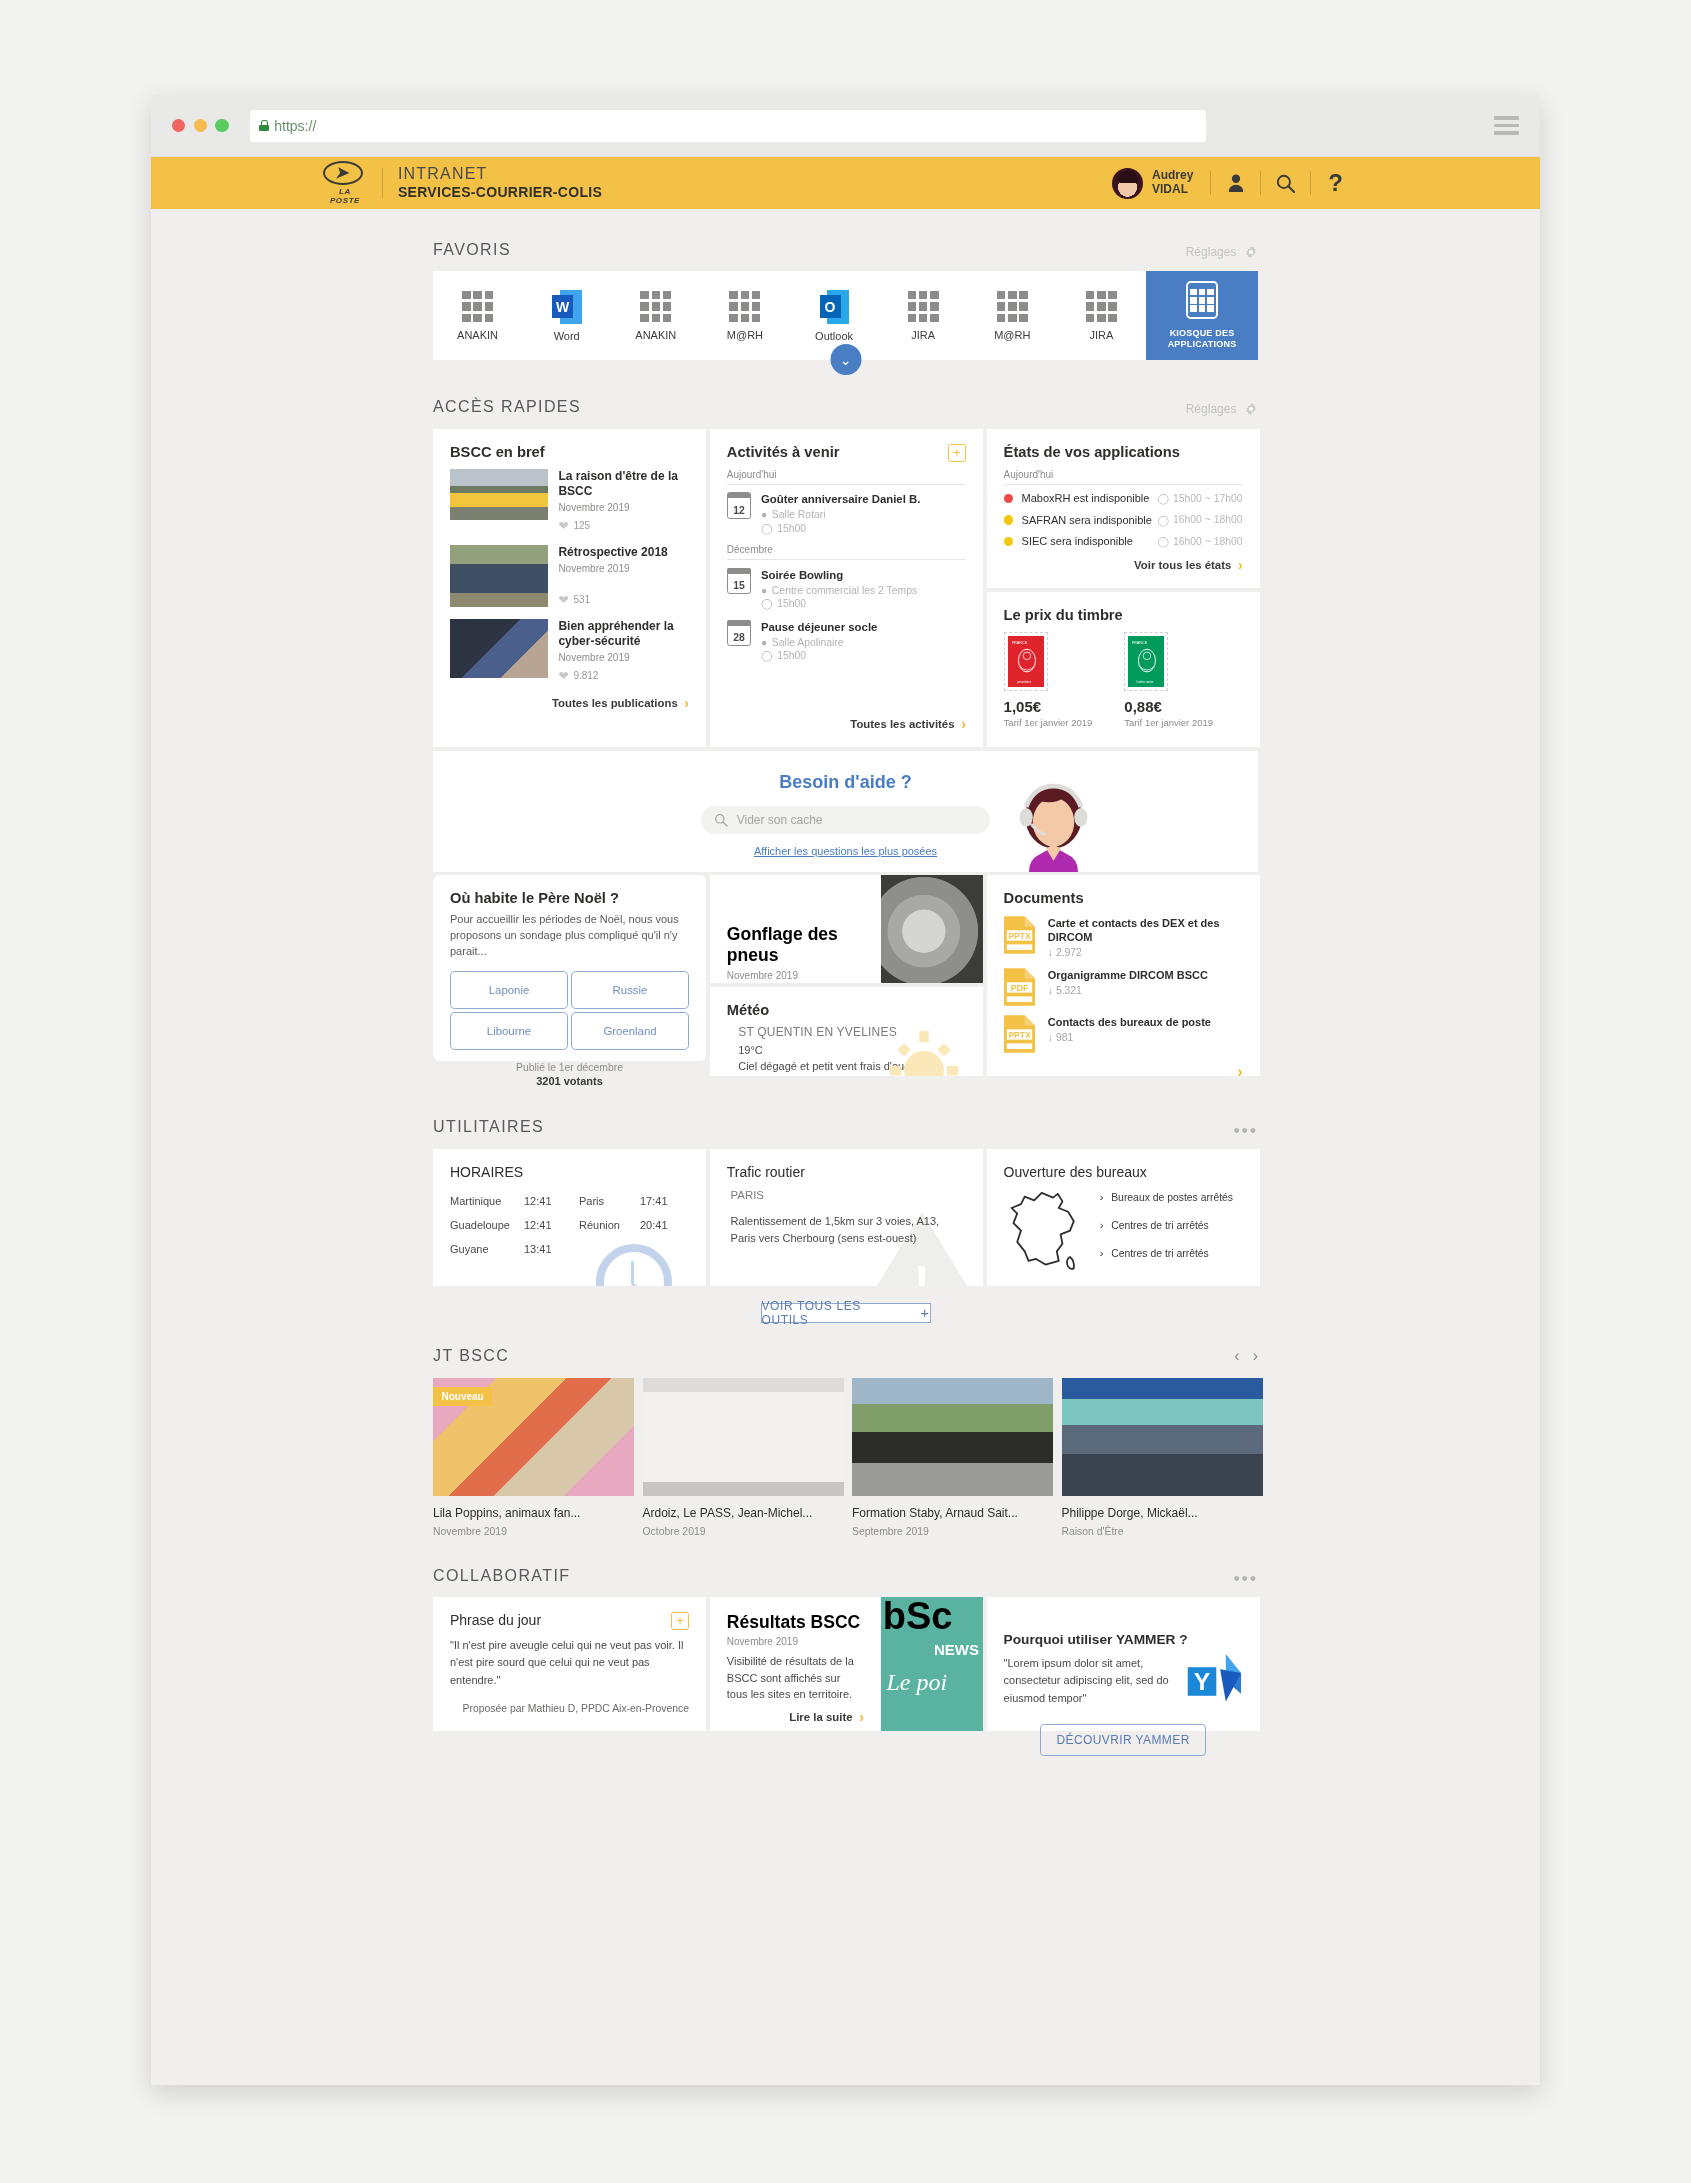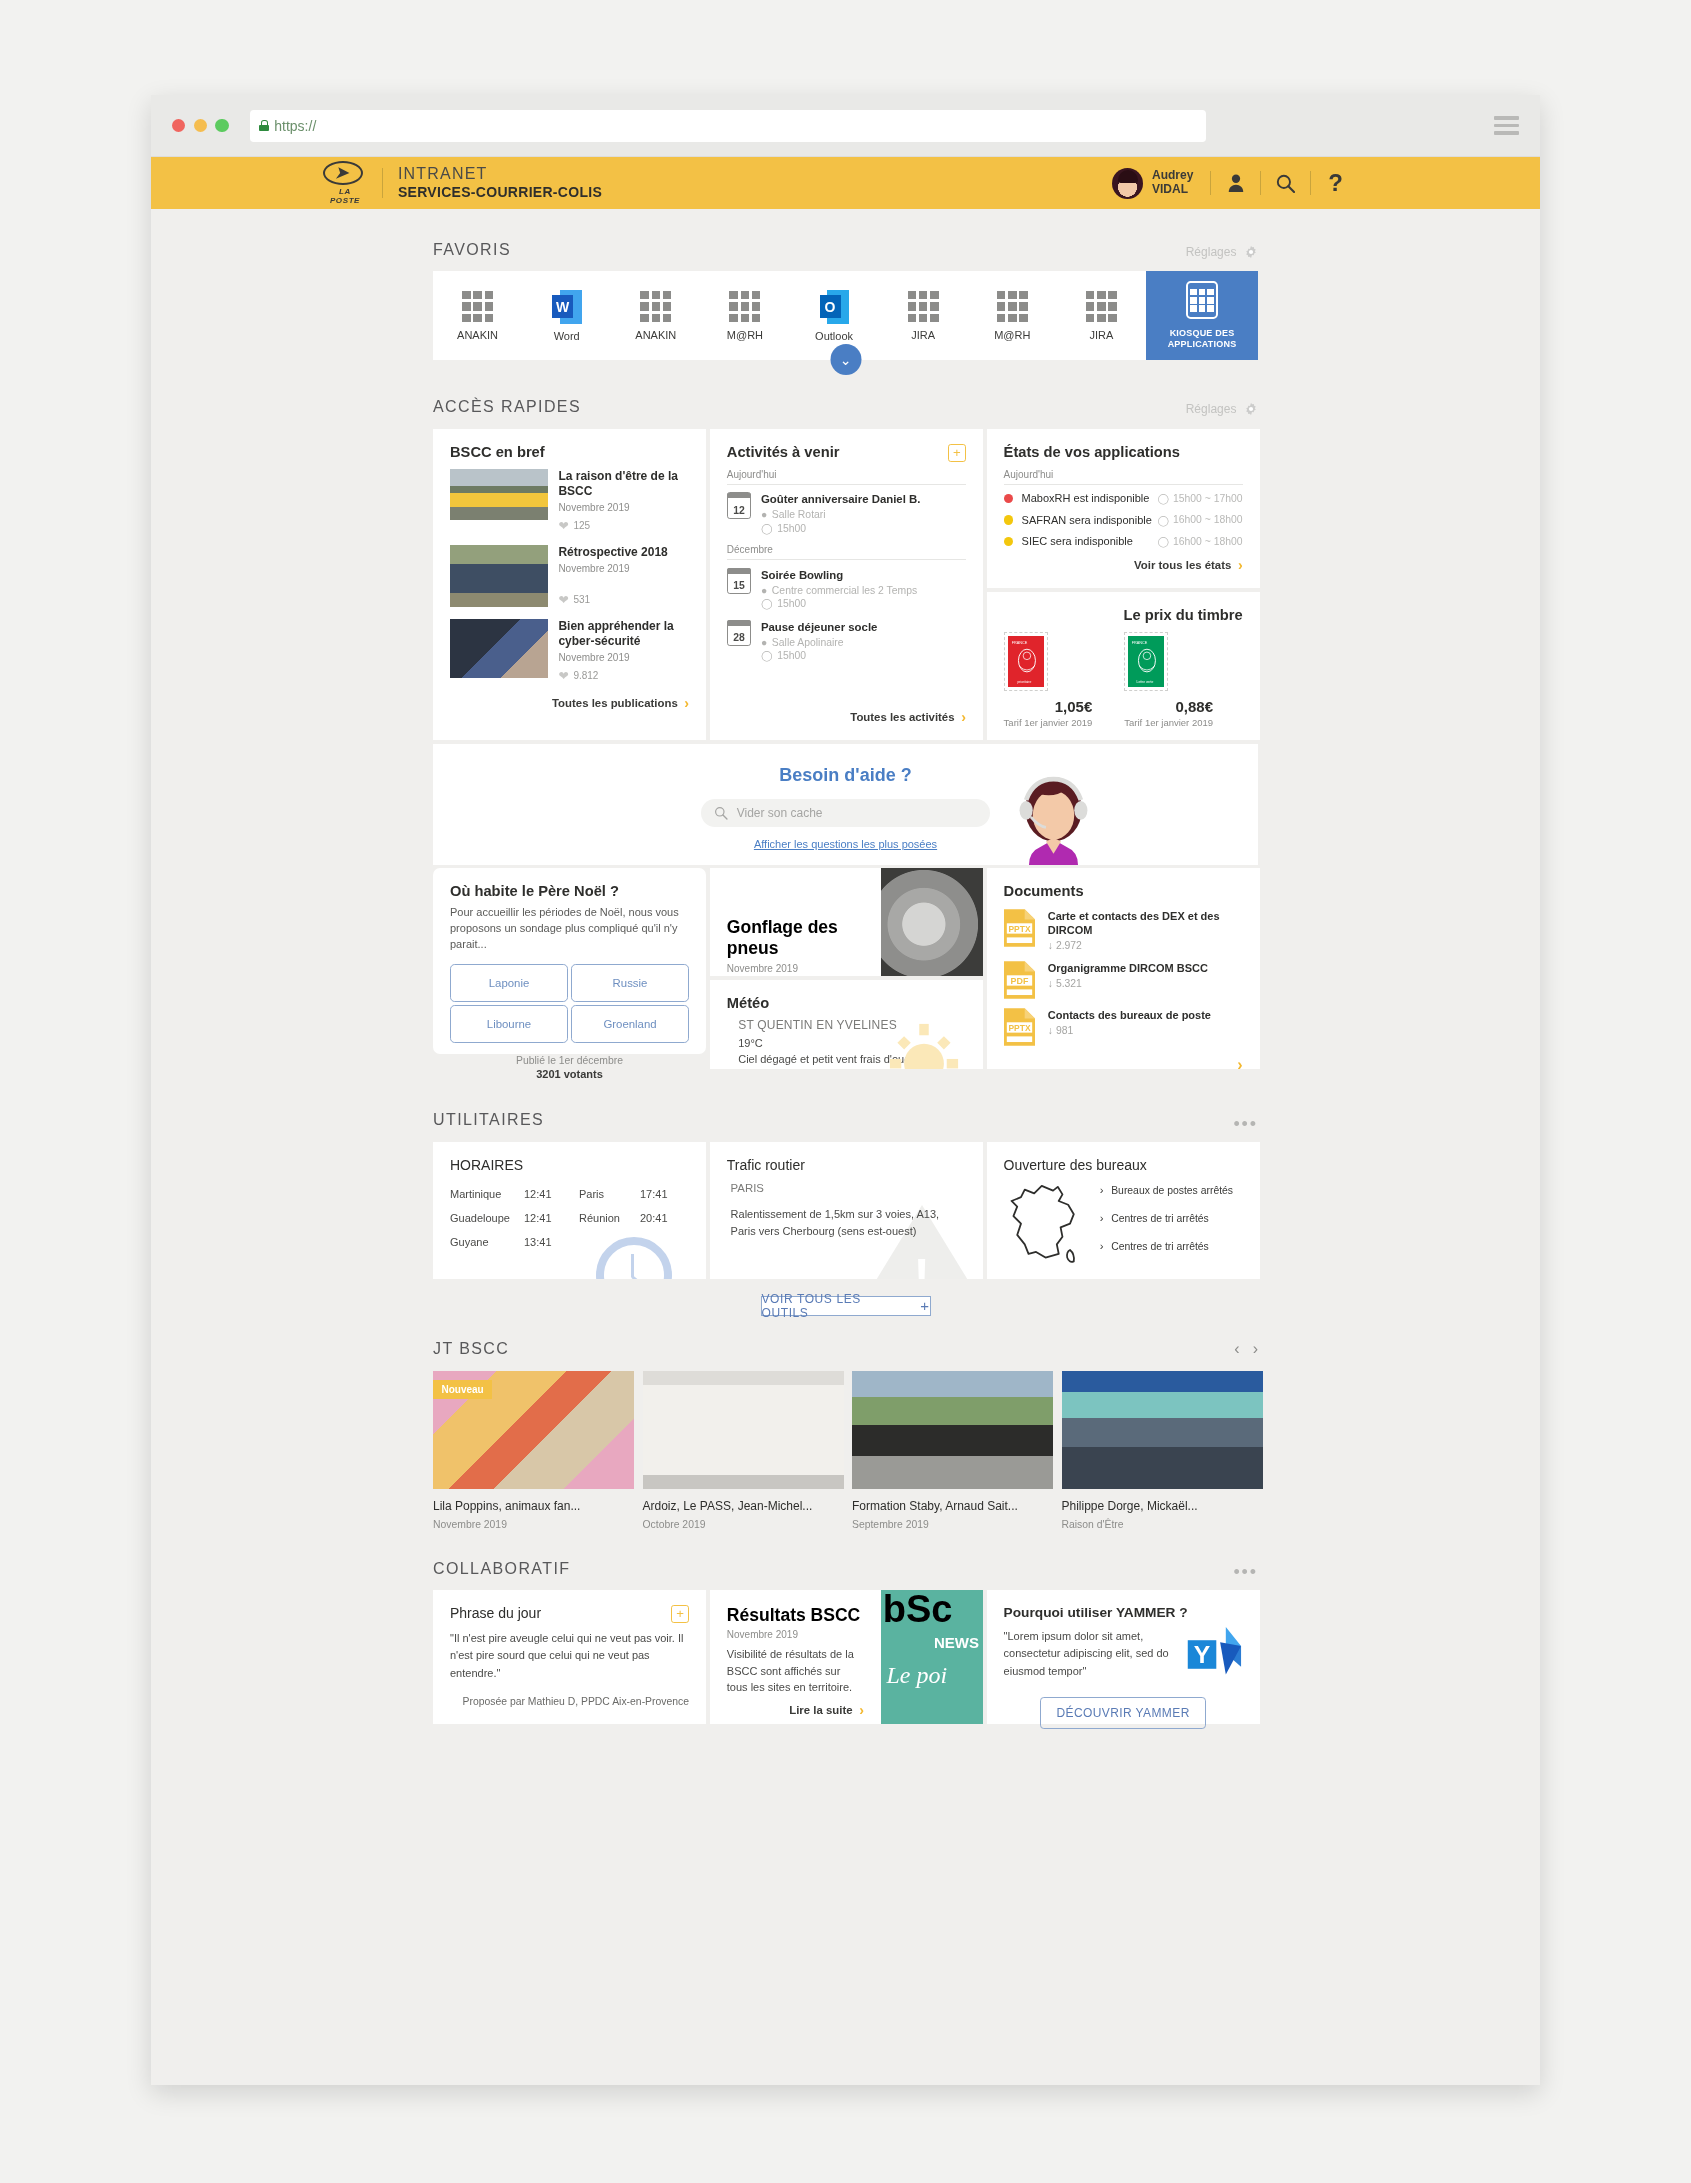--- a/index.html
+++ b/index.html
@@ -561,21 +561,21 @@
               <span class="etat-time">
                   <span>◯</span>
                   <span>16h00 ~ 18h00</span>
                 </span>
             </div>
             <div class="card-link">
               <span>Voir tous les états</span>
                 <span class="chev">›</span>
             </div>
           </div>
-          <div class="card" style="padding-bottom:12px;text-align:right;">
+          <div class="card" style="padding-bottom:19px;">
             <h3>Le prix du timbre</h3>
             <div class="stamps">
               <div>
                 <div class="stamp">
                   <div class="stamp-in" style="background:#e0242b;">
                     <svg width="36" height="51" viewBox="0 0 38 54">
                         <text x="4" y="8" font-size="4" fill="#fff">FRANCE</text>
                         <ellipse cx="20" cy="26" rx="9" ry="12" fill="none" stroke="#fff" stroke-width="1"></ellipse>
                         <circle cx="20" cy="21" r="4" fill="none" stroke="#fff" stroke-width=".8"></circle>
                         <path d="M12 32q8 8 16 0" fill="none" stroke="#fff" stroke-width=".8"></path>
@@ -859,21 +859,21 @@
             </div>
           </div>
           <div class="res-img">
             <div style="position:absolute;top:1.9px;left:1.9px;font-size:38px;font-weight:800;color:#000000;line-height:.9;">bSc</div>
             <div style="position:absolute;top:44px;right:3.8px;font-size:15px;font-weight:800;color:#fff;">NEWS</div>
             <div style="position:absolute;top:72px;left:5.7px;font-size:24px;font-style:italic;color:#fff;font-family:'Liberation Serif',serif;">Le poi</div>
           </div>
         </div>
 
         <div class="card" style="height:134px;">
-          <h3 style="font-weight:700;font-size:13.7px;margin-bottom:8.5px;">Pourquoi utiliser YAMMER ?</h3>
+          <h3 style="font-weight:700;font-size:13.7px;margin-bottom:8.5px;margin-top:20px;">Pourquoi utiliser YAMMER ?</h3>
           <div class="yam-top">
             <div class="yam-body">"Lorem ipsum dolor sit amet, consectetur adipiscing elit, sed do eiusmod tempor"</div>
             <div class="yam-logo">
               <svg width="61" height="59" viewBox="0 0 64 62">
                 <path d="M46 2 L62 22 L46 30 Z" fill="#41a5ee"></path>
                 <path d="M46 30 L62 22 L62 44 Z" fill="#2b7cd3"></path>
                 <path d="M40 18 L62 22 L46 52 Z" fill="#185abd"></path>
                 <rect x="6" y="16" width="30" height="30" fill="#1a87d8"></rect>
                 <text x="21" y="40" font-size="26" font-weight="700" fill="#fff" text-anchor="middle" font-family="sans-serif">Y</text>
               </svg>

